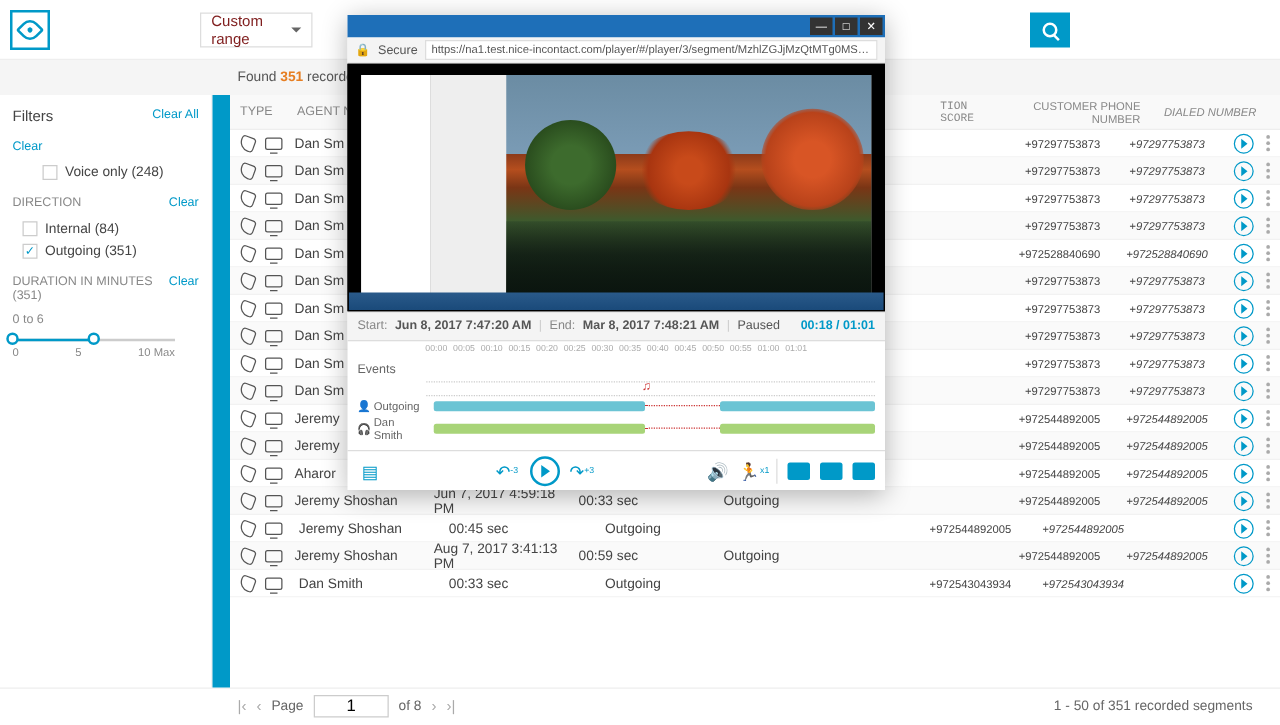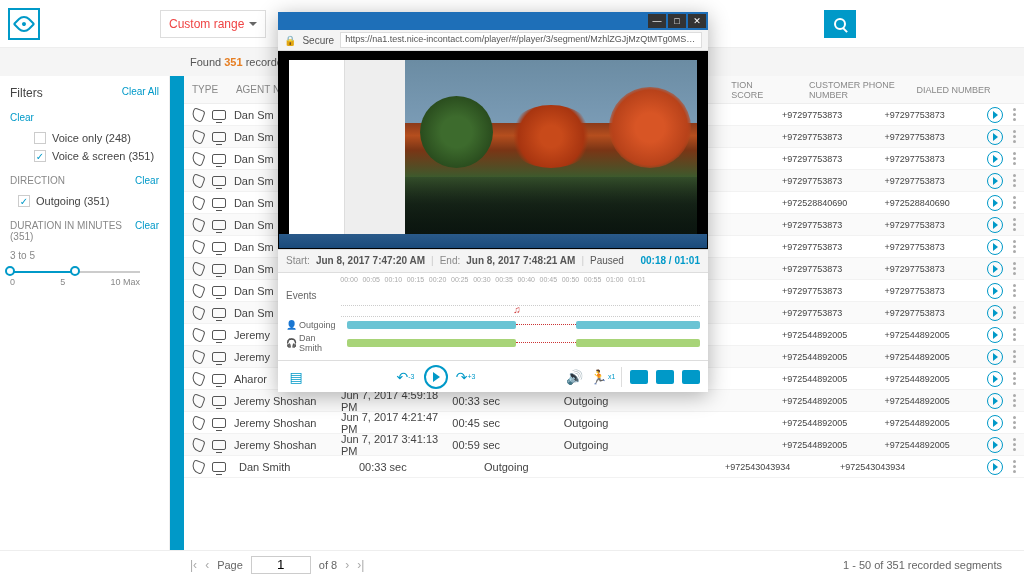--- a/index.html
+++ b/index.html
@@ -1,21 +1,21 @@
 <!DOCTYPE html>
 <html><head>
 <meta charset="utf-8">
 <style>
 * { box-sizing: border-box; margin: 0; padding: 0; font-family: Arial, sans-serif; }
 body { width: 1024px; height: 580px; background: #fff; overflow: hidden; position: relative; font-size: 12px; color: #444; }
 .topbar { height: 48px; display: flex; align-items: center; padding: 0 8px; border-bottom: 1px solid #eee; }
 .logo-box { width: 32px; height: 32px; border: 2px solid #0099c8; display: flex; align-items: center; justify-content: center; margin-right: 120px; }
 .logo-eye { width: 16px; height: 16px; border: 2px solid #0099c8; border-radius: 50% 10% 50% 10%; transform: rotate(45deg); position: relative; }
 .logo-eye::after { content: ''; position: absolute; width: 4px; height: 4px; background: #0099c8; border-radius: 50%; top: 4px; left: 4px; }
-.range-dropdown { width: 106px; height: 28px; border: 1px solid #ddd; display: flex; align-items: center; justify-content: space-between; padding: 0 8px; background: #fff; color: #ef4444; }
+.range-dropdown { width: 90px; height: 28px; border: 1px solid #ddd; display: flex; align-items: center; justify-content: space-between; padding: 0 8px; background: #fff; color: #7f1d1d; }
 .chev { width: 0; height: 0; border-left: 4px solid transparent; border-right: 4px solid transparent; border-top: 4px solid #666; }
 .search-btn { width: 32px; height: 28px; background: #0099c8; display: flex; align-items: center; justify-content: center; margin-left: auto; margin-right: 160px; }
 .mag { width: 12px; height: 12px; border: 2px solid #fff; border-radius: 50%; position: relative; }
 .mag::after { content: ''; position: absolute; width: 2px; height: 6px; background: #fff; bottom: -5px; right: -2px; transform: rotate(-45deg); }
 .found-bar { padding: 8px 190px; font-size: 11px; color: #555; background: #f5f5f5; }
 .found-bar .num { color: #e67e22; font-weight: bold; }
 .main { display: flex; height: calc(580px - 48px - 30px - 28px); }
 .filters { width: 170px; padding: 10px; border-right: 1px solid #eee; }
 .filters-head { display: flex; justify-content: space-between; font-size: 12px; color: #444; margin-bottom: 12px; gap: 28px; }
 .clearall { color: #0099c8; font-size: 10px; }
@@ -31,23 +31,23 @@
 .slider-thumb { position: absolute; width: 10px; height: 10px; border: 2px solid #0099c8; background: #fff; border-radius: 50%; top: -5px; }
 .slider-labels { display: flex; justify-content: space-between; font-size: 9px; color: #888; margin-top: 4px; width: 130px; }
 .filter-tab { width: 14px; background: #0099c8; }
 .table-wrap { flex: 1; overflow: hidden; position: relative; }
 .table-header { display: flex; background: #f9f9f9; border-bottom: 1px solid #eee; height: 28px; align-items: center; font-size: 10px; color: #888; }
 .col-type { width: 55px; padding-left: 8px; }
 .col-agent { width: 120px; }
 .col-start { width: 125px; }
 .col-dur { width: 125px; }
 .col-dir { width: 160px; }
-.col-score { width: 50px; padding-left: 0; font-size: 9px; }
-.col-cust { width: 115px; text-align: left; font-size: 9px; margin-left: 31px; }
-.col-dialed { width: 115px; font-size: 9px; }
+.col-score { width: 50px; padding-left: 0; font-size: 9px; font-family: Liberation Mono, monospace; }
+.col-cust { width: 115px; text-align: right; font-size: 9px; }
+.col-dialed { width: 115px; text-align: center; font-size: 9px; font-style: italic; }
 .col-actions { flex: 1; }
 .table-body { overflow-y: auto; }
 .row { display: flex; height: 22px; align-items: center; border-bottom: 1px solid #f2f2f2; font-size: 11px; }
 .row:nth-child(even) { background: #fafafa; }
 .row .col-type { display: flex; gap: 8px; align-items: center; padding-left: 8px; }
 .phone-icon { width: 12px; height: 12px; border: 1.5px solid #555; border-radius: 3px 3px 3px 8px; transform: rotate(20deg); }
 .screen-icon { width: 14px; height: 10px; border: 1.5px solid #555; border-radius: 2px; position: relative; }
 .screen-icon::after { content: ''; position: absolute; width: 6px; height: 2px; border-bottom: 1.5px solid #555; bottom: -4px; left: 3px; }
 .play-btn { width: 16px; height: 16px; border: 1.5px solid #0099c8; border-radius: 50%; display: flex; align-items: center; justify-content: center; }
 .play-btn::after { content: ''; width: 0; height: 0; border-top: 4px solid transparent; border-bottom: 4px solid transparent; border-left: 5px solid #0099c8; margin-left: 1px; }
@@ -129,40 +129,40 @@
       <span class="clearall">Clear All</span>
     </div>
 
     <div class="filter-group-title">
       <span class="clear">Clear</span>
     </div>
     <div class="filter-item" style="padding-left:24px">
       <span class="cb"></span>
       <span>Voice only (248)</span>
     </div>
-    <div class="filter-item" style="padding-left:24px">
-      <span class="cb checked"></span>
-      <span>Voice &amp; screen (351)</span>
-    </div>
 
     <div class="filter-group-title">
       <span>DIRECTION</span>
       <span class="clear">Clear</span>
     </div>
     <div class="filter-item">
+      <span class="cb"></span>
+      <span>Internal (84)</span>
+    </div>
+    <div class="filter-item">
       <span class="cb checked"></span>
       <span>Outgoing (351)</span>
     </div>
 
     <div class="filter-group-title">
       <span>DURATION IN MINUTES (351)</span>
       <span class="clear">Clear</span>
     </div>
     <div class="slider-row">
-      <span>3 to 5</span>
+      <span>0 to 6</span>
       <div class="slider-track">
         <div class="slider-fill"></div>
         <div class="slider-thumb" style="left:-5px"></div>
         <div class="slider-thumb" style="left:60px"></div>
       </div>
       <div class="slider-labels">
         <span>0</span>
         <span>5</span>
         <span>10 Max</span>
       </div>
@@ -477,42 +477,41 @@
               <span></span>
             </div>
           </div>
         </div>
         <div class="row">
           <div class="col-type">
             <span class="phone-icon"></span>
             <span class="screen-icon"></span>
           </div>
           <div class="col-agent">Jeremy Shoshan</div>
-          <div class="col-start">Jun 7, 2017 4:21:47 PM</div>
           <div class="col-dur">00:45 sec</div>
           <div class="col-dir">Outgoing</div>
           <div class="col-score"></div>
           <div class="col-cust">+972544892005</div>
           <div class="col-dialed">+972544892005</div>
           <div class="col-actions">
             <div class="play-btn"></div>
             <div class="dots">
               <span></span>
               <span></span>
               <span></span>
             </div>
           </div>
         </div>
         <div class="row">
           <div class="col-type">
             <span class="phone-icon"></span>
             <span class="screen-icon"></span>
           </div>
           <div class="col-agent">Jeremy Shoshan</div>
-          <div class="col-start">Jun 7, 2017 3:41:13 PM</div>
+          <div class="col-start">Aug 7, 2017 3:41:13 PM</div>
           <div class="col-dur">00:59 sec</div>
           <div class="col-dir">Outgoing</div>
           <div class="col-score"></div>
           <div class="col-cust">+972544892005</div>
           <div class="col-dialed">+972544892005</div>
           <div class="col-actions">
             <div class="play-btn"></div>
             <div class="dots">
               <span></span>
               <span></span>
@@ -576,21 +575,21 @@
         <div class="inner-tree3"></div>
       </div>
     </div>
     <div class="taskbar"></div>
   </div>
   <div class="time-info">
     <span class="lbl">Start:</span>
     <span class="bold">Jun 8, 2017 7:47:20 AM</span>
     <span class="pipe">|</span>
     <span class="lbl">End:</span>
-    <span class="bold">Jun 8, 2017 7:48:21 AM</span>
+    <span class="bold">Mar 8, 2017 7:48:21 AM</span>
     <span class="pipe">|</span>
     <span>Paused</span>
     <span class="timecode">00:18 / 01:01</span>
   </div>
   <div class="ruler" id="ruler">
       <span>00:00</span>
       <span>00:05</span>
       <span>00:10</span>
       <span>00:15</span>
       <span>00:20</span>

